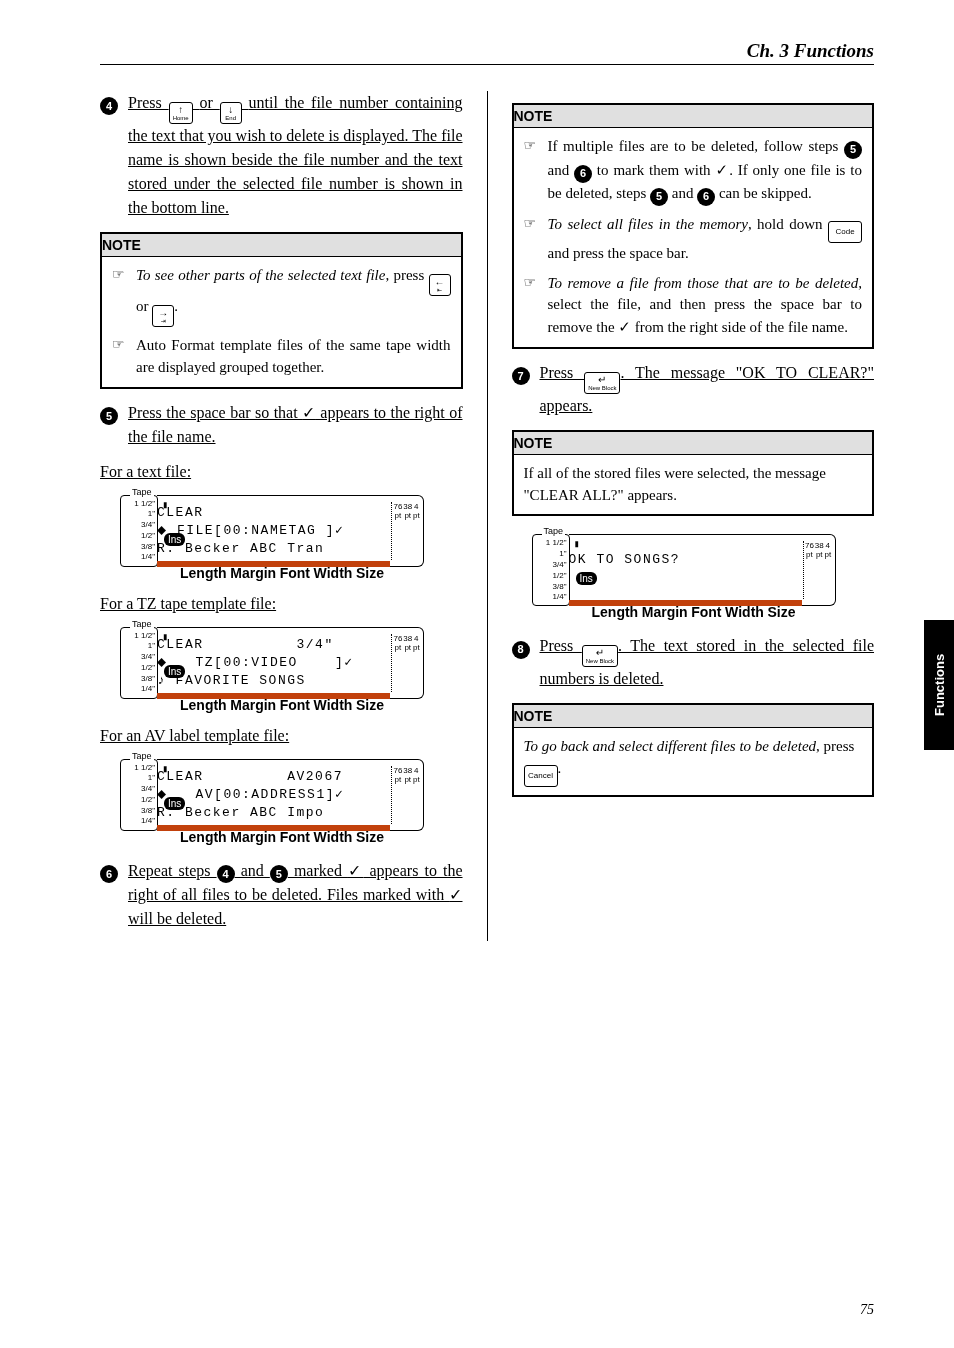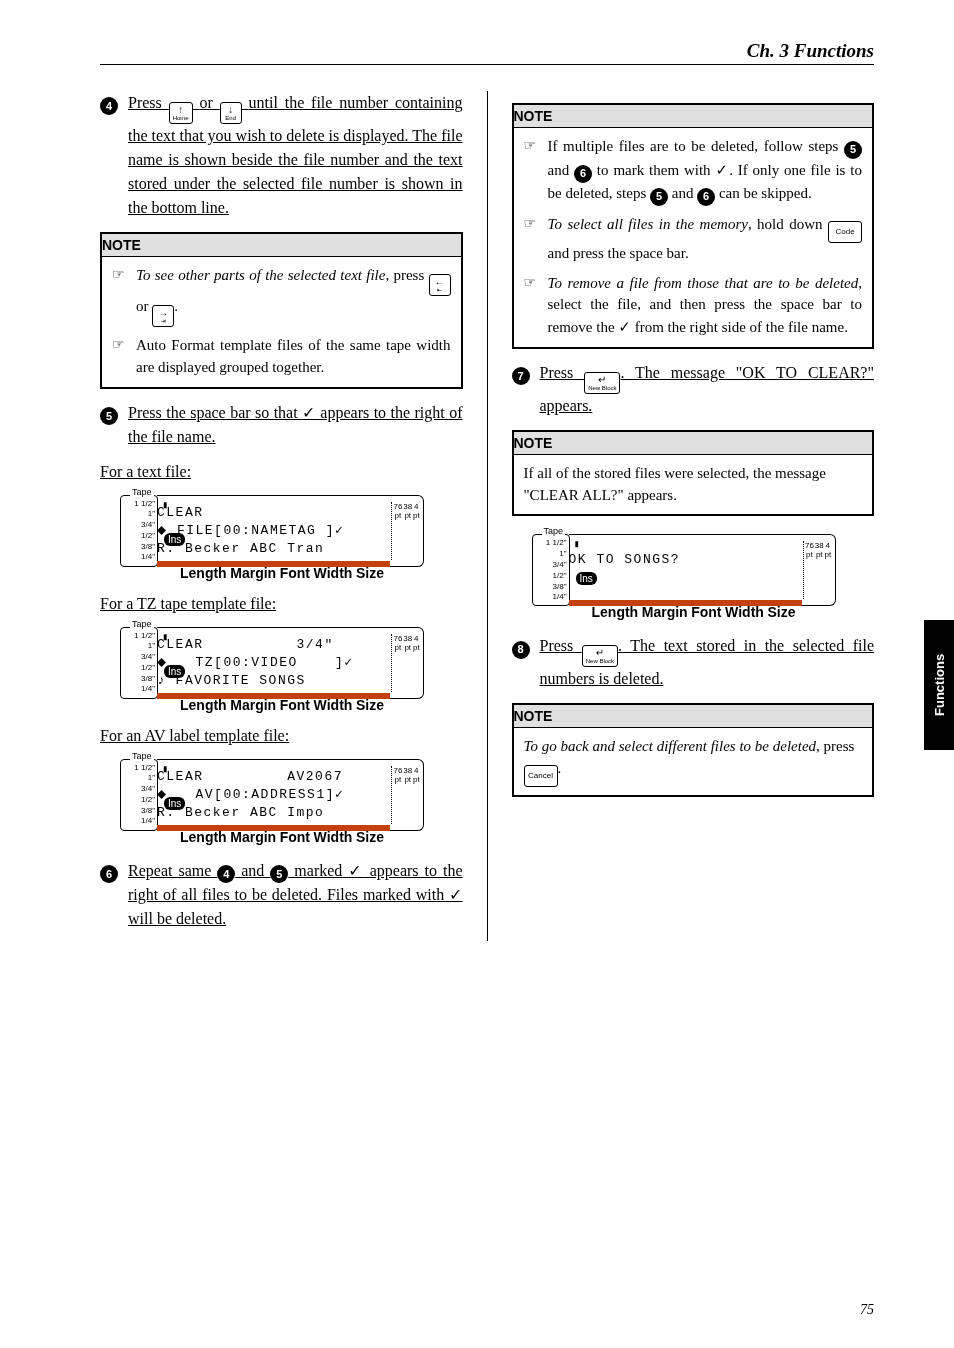--- a/index.html
+++ b/index.html
@@ -201,21 +201,21 @@
               <span>Font</span>
               <span>Width</span>
               <span>Size</span>
             </div>
         </div>
       </div>
 
       <div class="step">
         <div class="num"><span class="numcircle">6</span></div>
         <div class="body">
-          <span>Repeat same </span><span class="numcircle">4</span><span> and </span><span class="numcircle">5</span><span> marked </span><span class="check">✓</span><span> appears to the right of all files to be deleted. Files marked with </span><span class="check">✓</span><span> will be deleted.</span>
+          <span>Repeat steps </span><span class="numcircle">4</span><span> and </span><span class="numcircle">5</span><span> marked </span><span class="check">✓</span><span> appears to the right of all files to be deleted. Files marked with </span><span class="check">✓</span><span> will be deleted.</span>
         </div>
       </div>
     </div>
 
     <div class="divider"></div>
 
     <div class="col">
       <div class="note-box">
         <div class="note-title">NOTE</div>
         <div class="note-body">

